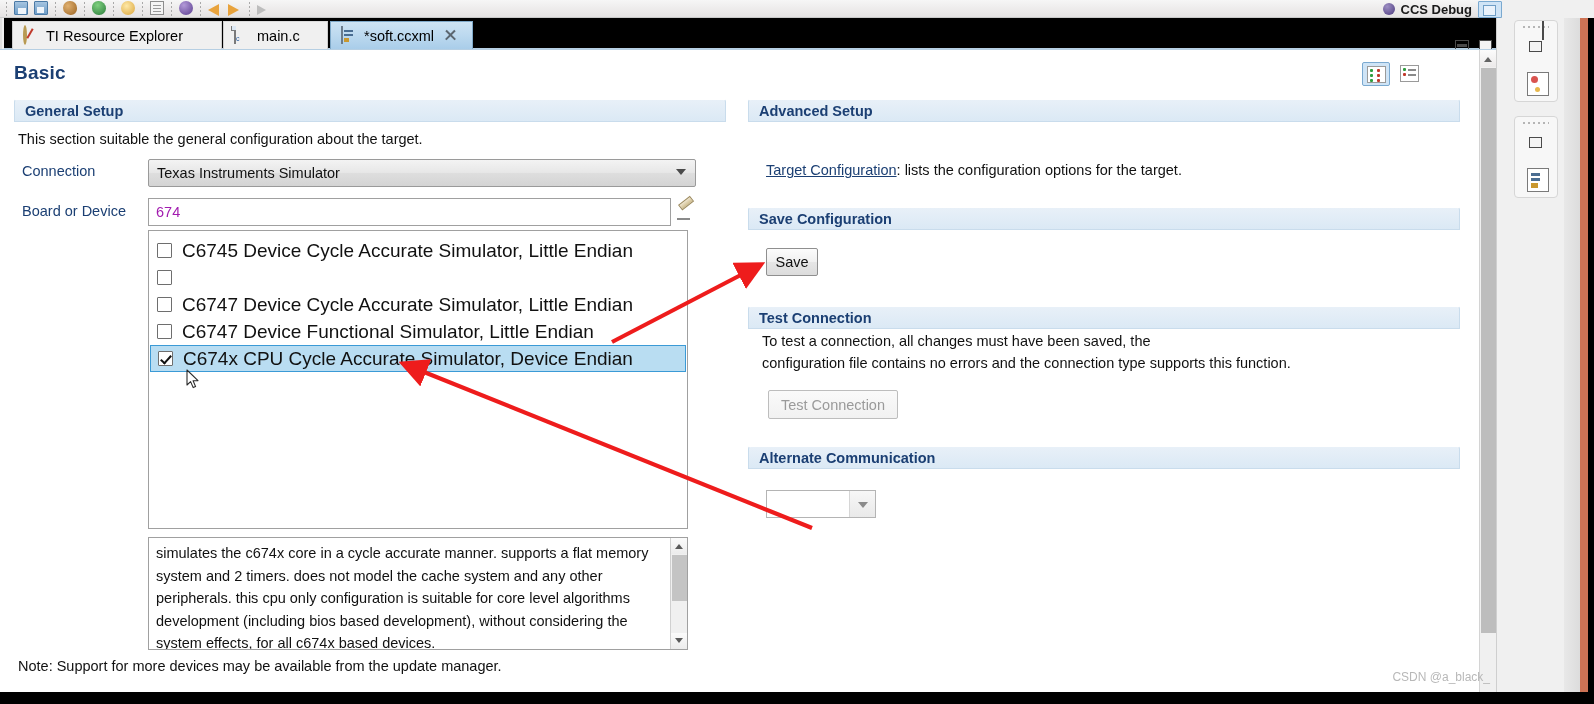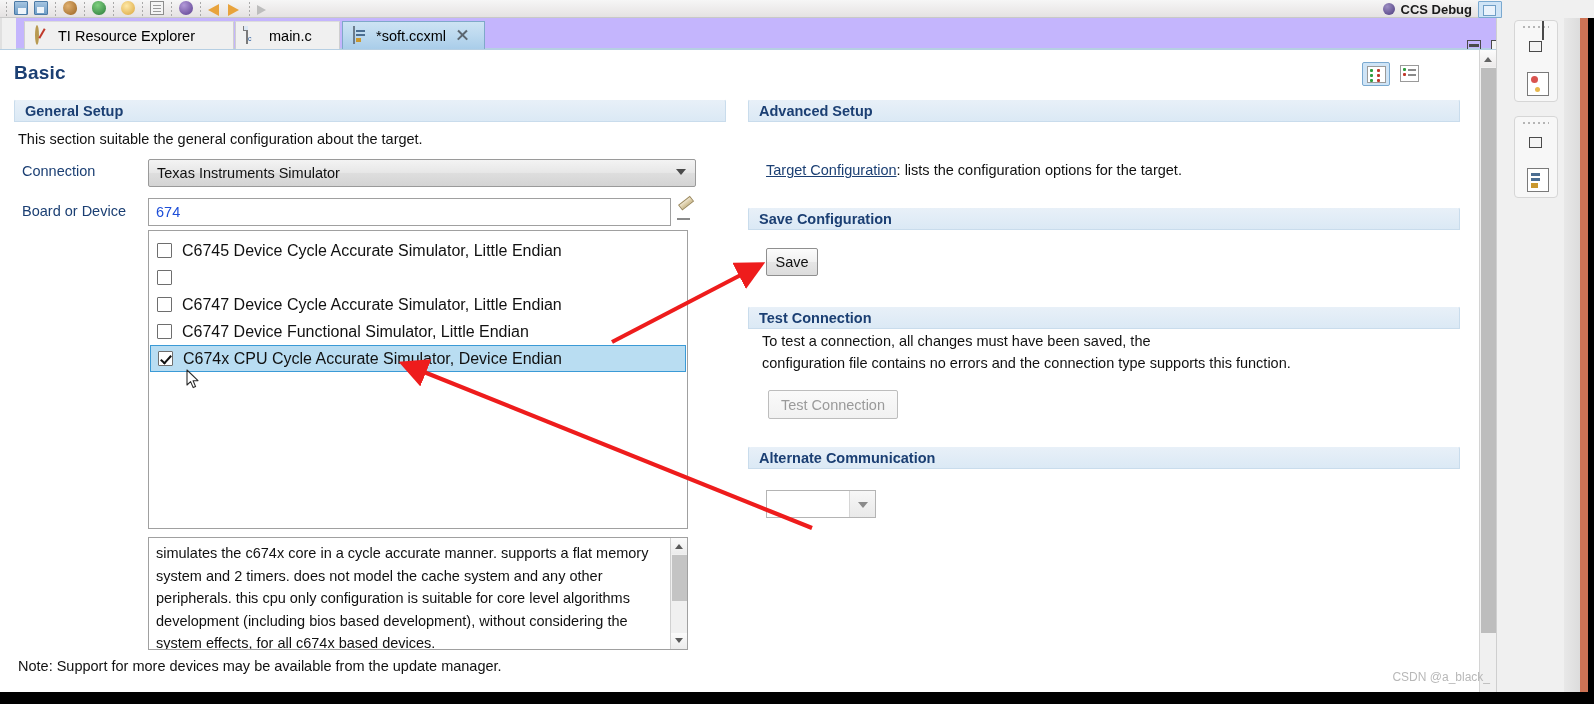--- a/index.html
+++ b/index.html
@@ -77,22 +77,22 @@
     width: 24px; height: 17px; background: #cfe4f6; border: 1px solid #7aa9d0;
     position: relative; border-radius: 1px;
   }
   .persp-btn::after {
     content: ""; position: absolute; left: 4px; top: 3px;
     width: 11px; height: 9px; background: #e9f2fb; border: 1px solid #6f9ec6;
   }
 
   
   .tabrow {
-    position: absolute; left: 16px; top: 18px; width: 1496px; height: 31px;
-    background: #c4b5fd;
+    position: absolute; left: 4px; top: 18px; width: 1496px; height: 31px;
+    background: #000000;
     border-bottom: 1px solid #b6cfe3;
   }
   .tab {
     position: absolute; top: 3px; height: 28px;
     display: flex; align-items: center; gap: 6px;
     padding: 0 10px;
     font-size: 14.5px; color: #000;
     background: #f0f0f0;
     border-left: 1px solid #cfcfcf;
     border-right: 1px solid #cfcfcf;
@@ -251,21 +251,21 @@
   }
   .combo .chev {
     position: absolute; right: 9px; top: 9px; width: 0; height: 0;
     border-left: 5px solid transparent; border-right: 5px solid transparent;
     border-top: 6px solid #4a4a4a;
   }
   .textbox {
     position: absolute; height: 28px;
     background: #fff; border: 1px solid #a0a0a0;
     display: flex; align-items: center; padding-left: 7px;
-    font-size: 14.5px; color: #1d4ed8;
+    font-size: 14.5px; color: #a21caf;
   }
   .pencil {
     position: absolute; width: 18px; height: 18px;
   }
   .pencil::before {
     content: ""; position: absolute; left: 2px; top: 2px; width: 13px; height: 5px;
     background: linear-gradient(#f0e6cf,#cdbb8c);
     border: 1px solid #9d8b5f;
     transform: rotate(-38deg); transform-origin: left top;
   }
@@ -274,21 +274,21 @@
     background: #8a8a8a;
   }
 
   
   .devlist {
     position: absolute; background: #fff; border: 1px solid #a0a0a0;
   }
   .devitem {
     display: flex; align-items: center; height: 27px;
     padding-left: 8px; gap: 10px;
-    font-size: 16px; color: #111;
+    font-size: 19px; color: #111;
   }
   .devitem.selected {
     background: #b9ddf2;
     border: 1px solid #3b9ad6;
     margin: 0 1px;
     padding-left: 7px;
   }
   .cbx {
     width: 15px; height: 15px; background: #fff; border: 1px solid #6e6e6e;
     position: relative; flex: 0 0 auto; border-radius: 1px;

